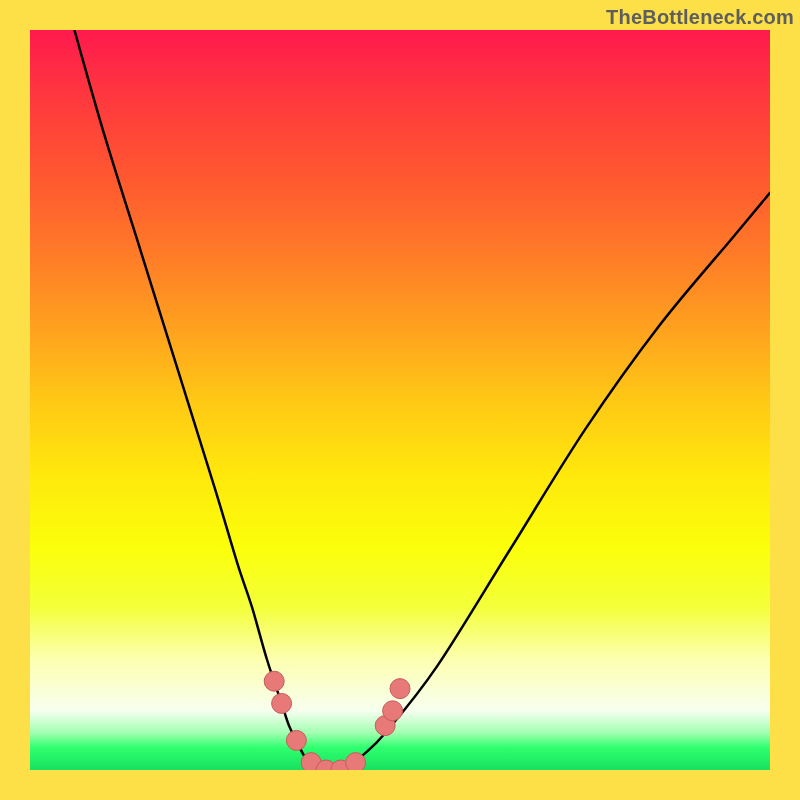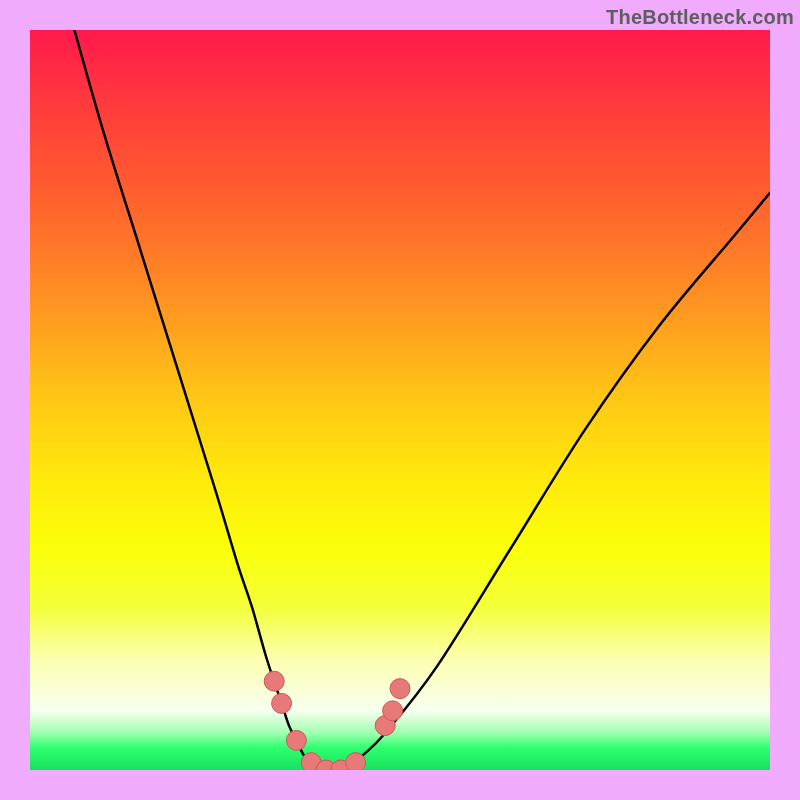--- a/index.html
+++ b/index.html
@@ -1,21 +1,21 @@
 <!DOCTYPE html>
 <html><head>
 <meta charset="utf-8">
 <style>
   * { margin: 0; padding: 0; box-sizing: border-box; }
   html, body { width: 800px; height: 800px; overflow: hidden; background: #000; }
   .frame {
     position: relative;
     width: 800px;
     height: 800px;
-    background: #f0abfc;
+    background: #fde047;
   }
   .plot-area {
     position: absolute;
     left: 30px;
     top: 30px;
     width: 740px;
     height: 740px;
     background: linear-gradient(to bottom,
       #ff1a4d 0%,
       #ff3b3d 10%,

